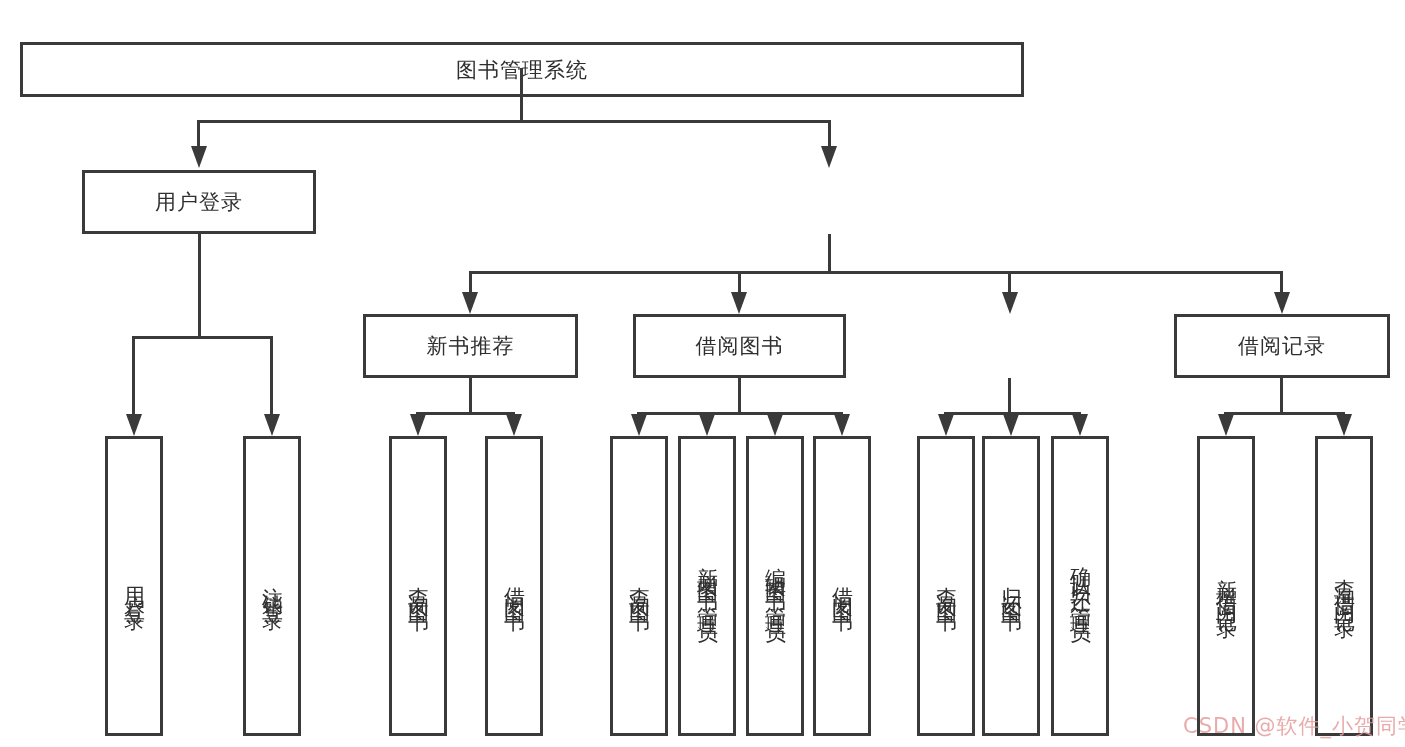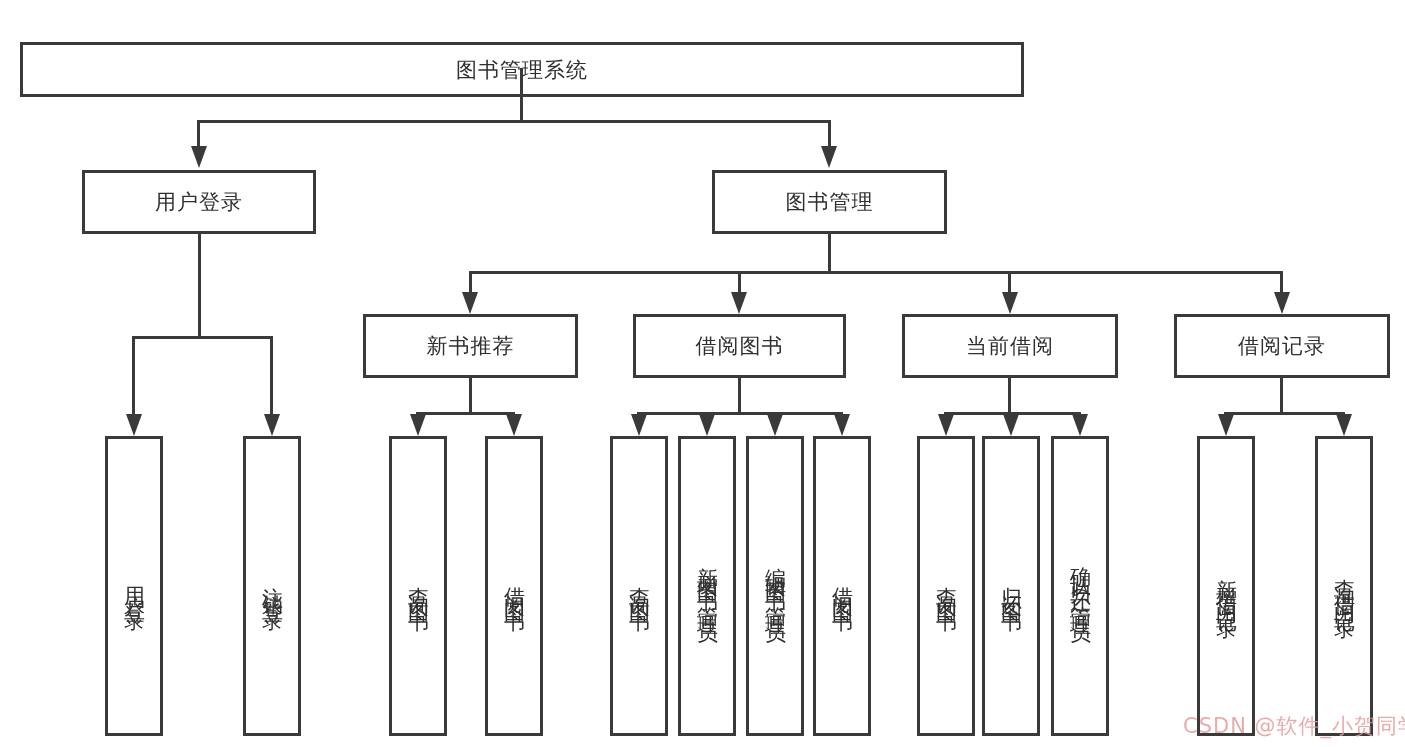--- a/index.html
+++ b/index.html
@@ -78,21 +78,20 @@
   <div class="node" style="left:20px; top:13px; width:1004px; height:55px;margin-top:29px;">图书管理系统</div>
 
   <div class="vline" style="left:520px; top:68px; height:52px;"></div>
   <div class="hline" style="left:197px; top:120px; width:634px;"></div>
   <div class="vline" style="left:197px; top:120px; height:28px;"></div>
   <div class="vline" style="left:828px; top:120px; height:28px;"></div>
   <div class="arrow" style="left:191px; top:146px;"></div>
   <div class="arrow" style="left:821px; top:146px;"></div>
 
   <div class="node" style="left:82px; top:170px; width:234px; height:64px;">用户登录</div>
-  <div class="node" style="left:712px; top:170px; width:235px; height:64px;">图书管理</div>
 
   <div class="vline" style="left:198px; top:234px; height:102px;"></div>
   <div class="hline" style="left:132px; top:336px; width:141px;"></div>
   <div class="vline" style="left:132px; top:336px; height:80px;"></div>
   <div class="vline" style="left:270px; top:336px; height:80px;"></div>
   <div class="arrow" style="left:126px; top:414px;"></div>
   <div class="arrow" style="left:264px; top:414px;"></div>
 
   <div class="vline" style="left:828px; top:234px; height:37px;"></div>
   <div class="hline" style="left:469px; top:271px; width:814px;"></div>
@@ -100,21 +99,20 @@
   <div class="vline" style="left:738px; top:271px; height:23px;"></div>
   <div class="vline" style="left:1008px; top:271px; height:23px;"></div>
   <div class="vline" style="left:1280px; top:271px; height:23px;"></div>
   <div class="arrow" style="left:462px; top:292px;"></div>
   <div class="arrow" style="left:731px; top:292px;"></div>
   <div class="arrow" style="left:1002px; top:292px;"></div>
   <div class="arrow" style="left:1274px; top:292px;"></div>
 
   <div class="node" style="left:363px; top:314px; width:215px; height:64px;">新书推荐</div>
   <div class="node" style="left:633px; top:314px; width:213px; height:64px;">借阅图书</div>
-  <div class="node" style="left:902px; top:314px; width:216px; height:64px;">当前借阅</div>
   <div class="node" style="left:1174px; top:314px; width:216px; height:64px;">借阅记录</div>
 
   <div class="vline" style="left:469px; top:378px; height:34px;"></div>
   <div class="hline" style="left:416px; top:412px; width:99px;"></div>
   <div class="vline" style="left:416px; top:412px; height:6px;"></div>
   <div class="vline" style="left:512px; top:412px; height:6px;"></div>
   <div class="arrow" style="left:410px; top:414px;"></div>
   <div class="arrow" style="left:506px; top:414px;"></div>
 
   <div class="vline" style="left:738px; top:378px; height:34px;"></div>

